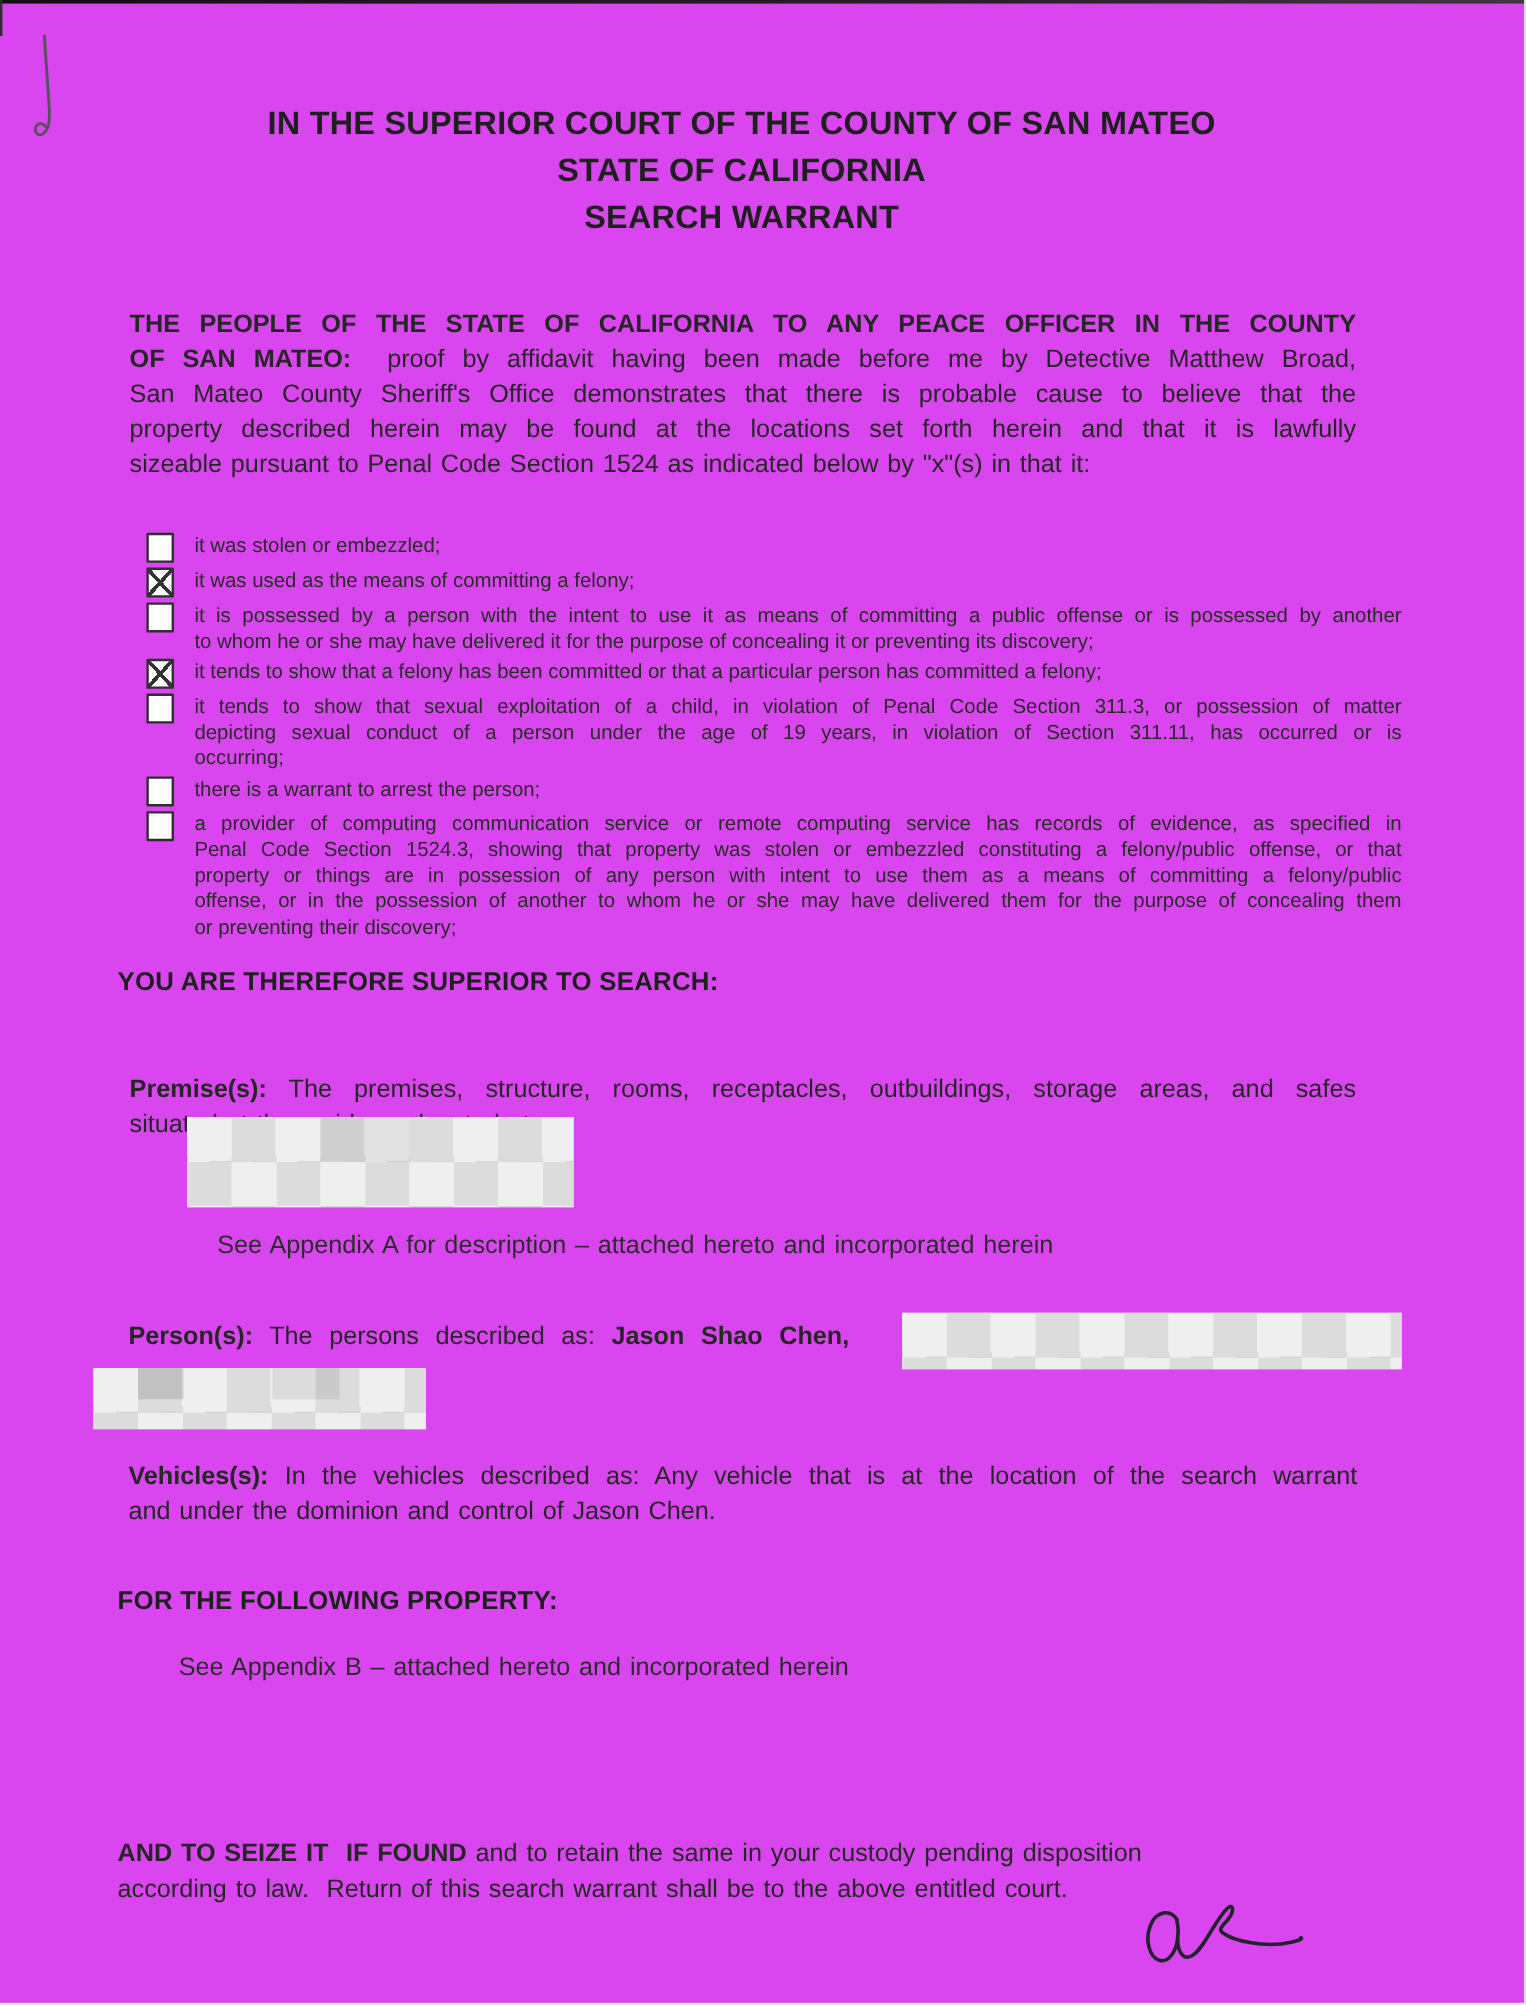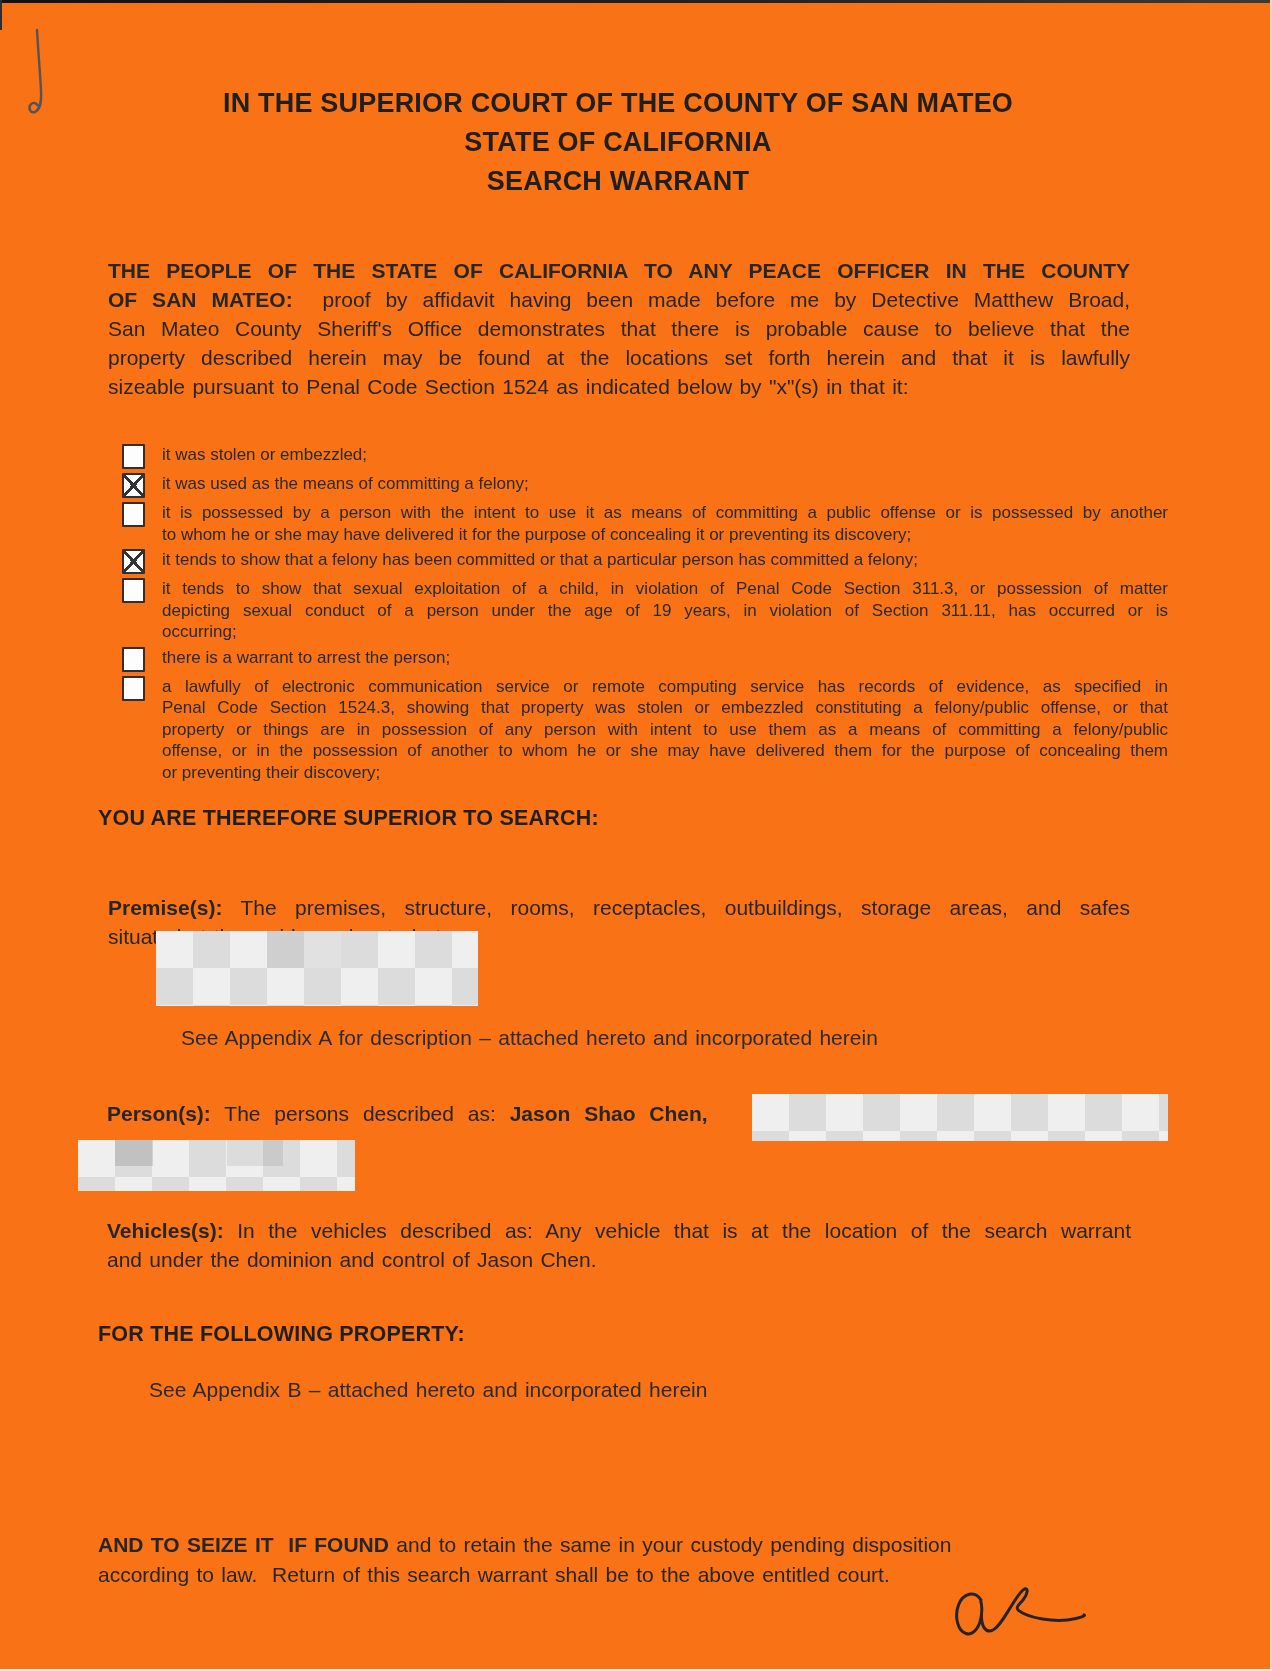--- a/index.html
+++ b/index.html
@@ -1,20 +1,20 @@
 <!DOCTYPE html>
 <html><head>
 <meta charset="utf-8">
 <style>
   html,body{margin:0;padding:0;background:#9a9a9a;}
   .page{
     position:relative;
     width:1272px;height:1671px;
     margin:0 auto;
-    background:#f97316;
+    background:#d946ef;
     overflow:hidden;
     font-family:"Liberation Sans","DejaVu Sans",sans-serif;
     color:#242424;
   }
   
   .edge-top{position:absolute;left:0;top:0;width:100%;height:3px;background:linear-gradient(90deg,#111 0%,#222 60%,#3a3a3a 100%);}
   .edge-left{position:absolute;left:0;top:0;width:2px;height:30px;background:#2e2e2e;}
   .edge-right{position:absolute;right:0;top:0;width:2px;height:100%;background:#dcdcdc;}
   .edge-bottom{position:absolute;left:0;bottom:0;width:100%;height:2px;background:#ececec;}
 
@@ -141,21 +141,21 @@
       </div>
       <div class="ck-row">
         <span class="ckbox"></span>
         <div class="ck-text">
           <div class="ln">there is a warrant to arrest the person;</div>
         </div>
       </div>
       <div class="ck-row">
         <span class="ckbox"></span>
         <div class="ck-text">
-          <div class="ln jl">a lawfully of electronic communication service or remote computing service has records of evidence, as specified in</div>
+          <div class="ln jl">a provider of computing communication service or remote computing service has records of evidence, as specified in</div>
           <div class="ln jl">Penal Code Section 1524.3, showing that property was stolen or embezzled constituting a felony/public offense, or that</div>
           <div class="ln jl">property or things are in possession of any person with intent to use them as a means of committing a felony/public</div>
           <div class="ln jl">offense, or in the possession of another to whom he or she may have delivered them for the purpose of concealing them</div>
           <div class="ln">or preventing their discovery;</div>
         </div>
       </div>
     </div>
 
   <div class="abs heading commanded">YOU ARE THEREFORE SUPERIOR TO SEARCH:</div>
 

